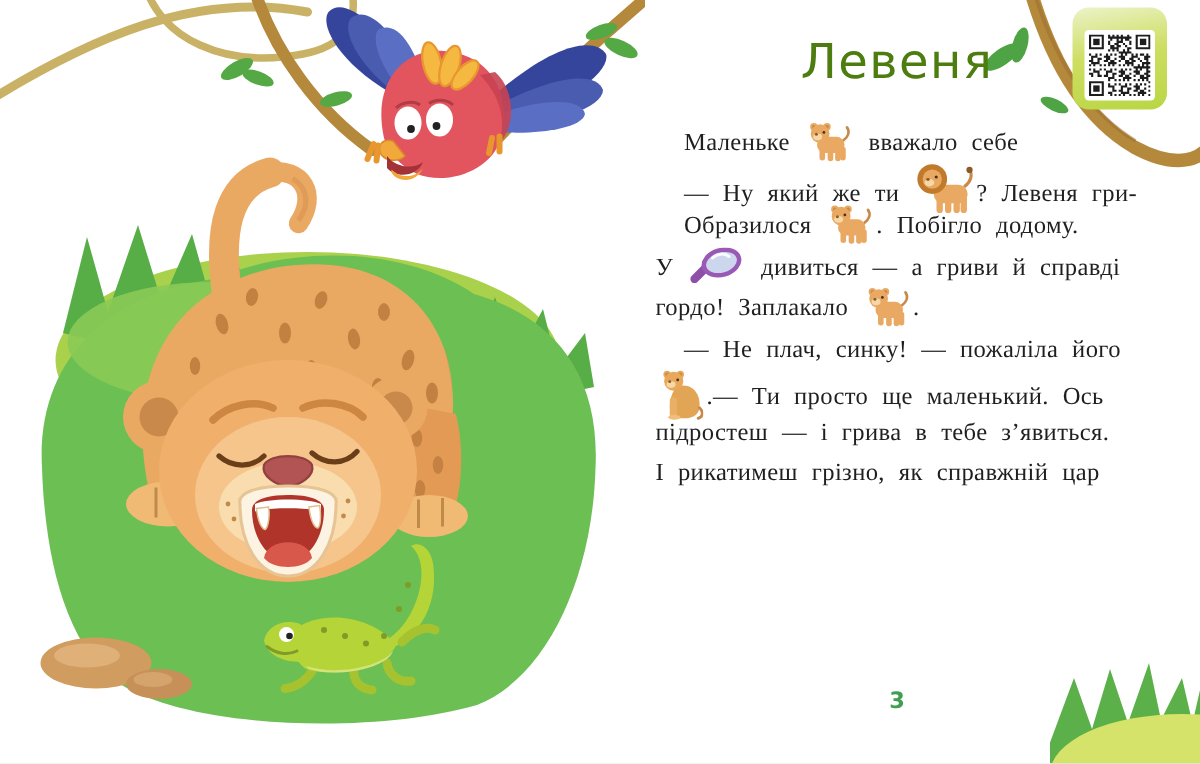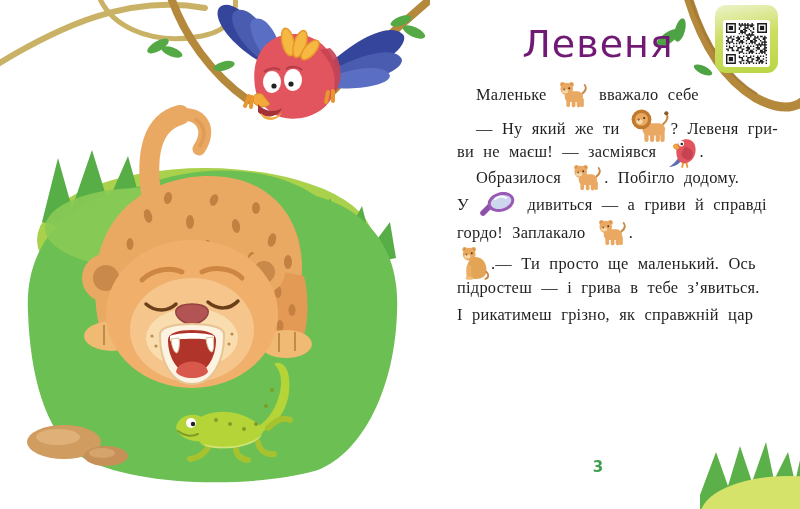--- a/index.html
+++ b/index.html
@@ -1,22 +1,22 @@
 <!DOCTYPE html>
 <html><head>
 <meta charset="utf-8">
 <style>
   html,body{margin:0;padding:0;background:#e9e9e9;}
   .spread{position:relative;width:800px;height:509px;background:#ffffff;overflow:hidden;
           font-family:"Liberation Serif","DejaVu Serif",serif;}
   .left-art, .right-deco{position:absolute;left:0;top:0;width:800px;height:509px;display:block;}
   .left-art{width:430px;height:509px;}
   .title{position:absolute;left:437px;top:22px;width:322px;text-align:center;
-         font-family:"DejaVu Sans","Liberation Sans",sans-serif;font-size:38px;color:#701a75;letter-spacing:1px;}
-  .text-col{position:absolute;left:437px;top:81px;width:322px;color:#1f1f1f;margin-left:20px;}
+         font-family:"DejaVu Sans","Liberation Sans",sans-serif;font-size:32px;color:#4d7c0f;letter-spacing:1px;}
+  .text-col{position:absolute;left:437px;top:81px;width:322px;color:#1f1f1f;}
   .line{height:27.5px;line-height:27.5px;white-space:nowrap;font-size:16.4px;
         word-spacing:0.3em;letter-spacing:0.015em;overflow:visible;}
   .line.indent{padding-left:19px;}
   .pagenum{position:absolute;left:437px;top:458px;width:322px;text-align:center;
            font-family:"DejaVu Sans","Liberation Sans",sans-serif;font-size:15px;font-weight:bold;color:#3f9e4f;}
   .ic{display:inline-block;margin:0 2px;}
   .lion-cub-icon{width:30px;height:27px;vertical-align:-8px;}
   .lion-icon{width:38px;height:34px;vertical-align:-9px;}
   .parrot-icon{width:30px;height:32px;vertical-align:-11px;}
   .mirror-icon{width:36px;height:24px;vertical-align:-6px;}
@@ -265,32 +265,30 @@
   </div>
 
   <div class="title">Левеня</div>
   <div class="text-col">
       <div class="line indent"><span>Маленьке </span><svg class="ic lion-cub-icon">
           <use href="#lion-cub-icon"></use>
         </svg><span> вважало себе</span></div>
       <div class="line indent"><span>— Ну який же ти </span><svg class="ic lion-icon">
           <use href="#lion-icon"></use>
         </svg><span>? Левеня гри-</span></div>
-      <div class="line"><span>ви не маєш! — засміявся </span><svg class="ic parrot-icon">
-          <use href="#parrot-icon"></use>
-        </svg><span>.</span></div>
       <div class="line indent"><span>Образилося </span><svg class="ic lion-cub-icon">
           <use href="#lion-cub-icon"></use>
         </svg><span>. Побігло додому.</span></div>
       <div class="line"><span>У </span><svg class="ic mirror-icon">
           <use href="#mirror-icon"></use>
         </svg><span> дивиться — а гриви й справді</span></div>
       <div class="line"><span>гордо! Заплакало </span><svg class="ic lion-cub-icon">
           <use href="#lion-cub-icon"></use>
         </svg><span>.</span></div>
+      <div class="line indent"><span>— Не плач, синку! — пожаліла його</span></div>
       <div class="line"><svg class="ic lioness-icon">
           <use href="#lioness-icon"></use>
         </svg><span>.— Ти просто ще маленький. Ось</span></div>
       <div class="line"><span>підростеш — і грива в тебе з’явиться.</span></div>
       <div class="line"><span>І рикатимеш грізно, як справжній цар</span></div>
     </div>
   <div class="pagenum">3</div>
 
 </div>
 

